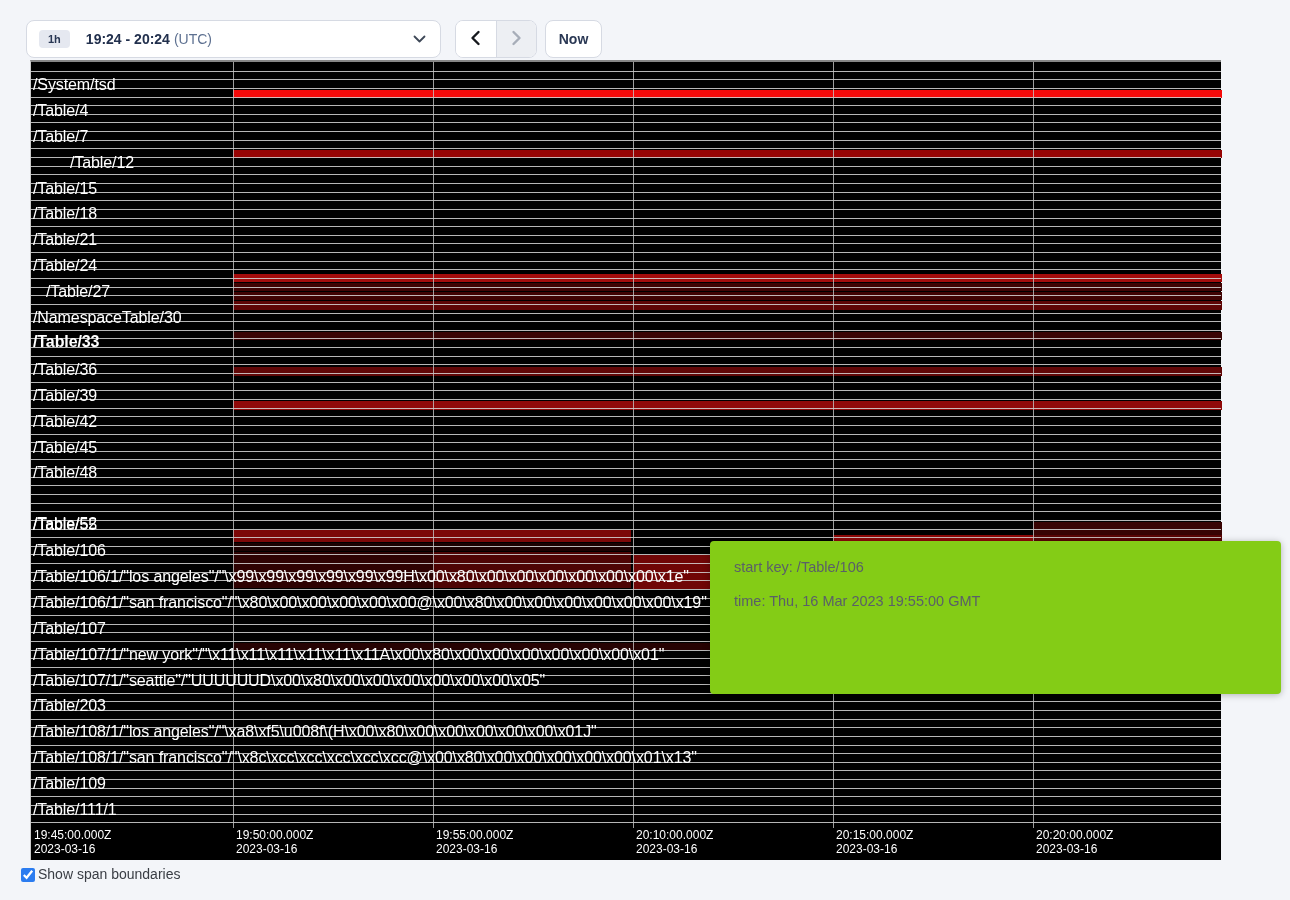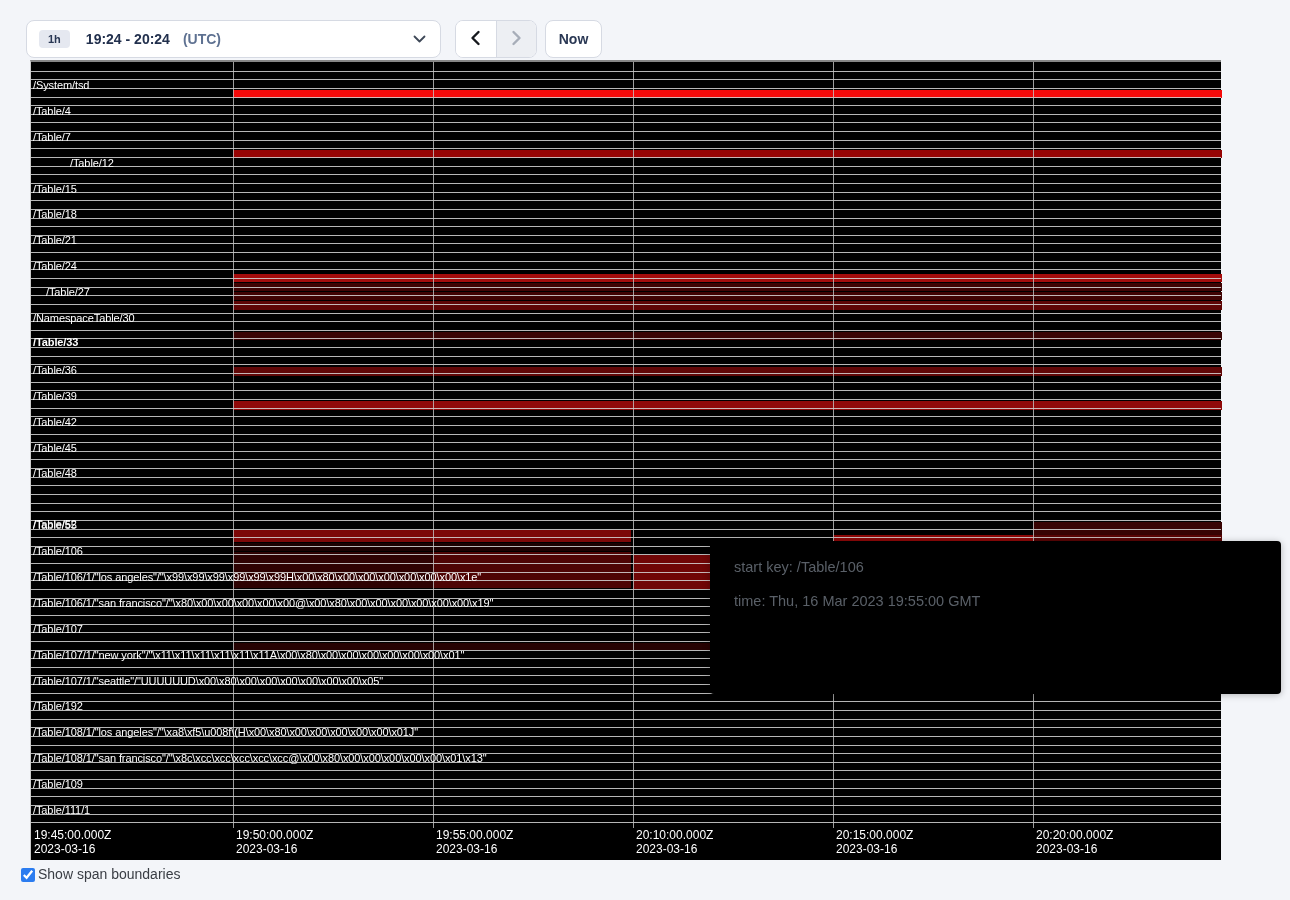--- a/index.html
+++ b/index.html
@@ -14,21 +14,21 @@
   .range-selector {
     position:absolute; left:26px; top:20px; width:415px; height:38px;
     background:#fff; border:1px solid #d6dae3; border-radius:8px;
     display:flex; align-items:center; padding:0 14px 0 12px; cursor:pointer;
   }
   .preset-badge {
     background:#e5e8f0; color:#2a3854; font-weight:700; font-size:11px;
     padding:3px 9px; border-radius:4px;
   }
   .range-text { margin-left:16px; font-size:14px; color:#22304d; font-weight:700; white-space:nowrap; }
-  .tz { color:#5e7191; font-weight:700; margin-left:13px; }
+  .tz { color:#5e7191; font-weight:400; margin-left:4px; }
   .chev-down { margin-left:auto; display:flex; align-items:center; }
   .nav-group {
     position:absolute; left:455px; top:20px; width:82px; height:38px;
     border:1px solid #d6dae3; border-radius:8px; background:#fff;
     display:flex; overflow:hidden;
   }
   .nav-btn { flex:1; display:flex; align-items:center; justify-content:center;
     border:none; background:#fff; cursor:pointer; padding:0; }
   .nav-btn.next { background:#edeff3; border-left:1px solid #d6dae3; cursor:default; }
   .now-btn {
@@ -47,29 +47,29 @@
   .hlines {
     position:absolute; left:0; top:1px; width:100%; height:761px;
     background:repeating-linear-gradient(to bottom,
       transparent 0px, transparent 7.64px,
       rgba(214,214,214,.85) 7.64px, rgba(214,214,214,.85) 8.64px);
     pointer-events:none;
   }
   .vline { position:absolute; top:0; width:1px; height:766px;
     background:rgba(195,195,195,.8); pointer-events:none; }
   .row-label {
-    position:absolute; left:2px; color:#fff; font-size:11px; line-height:12px;
+    position:absolute; left:2px; color:#fff; font-size:16px; line-height:12px;
     white-space:nowrap; pointer-events:none; letter-spacing:-0.1px;
   }
   .x-tick { position:absolute; top:766px; color:#fff; font-size:12px;
     line-height:14px; white-space:nowrap; pointer-events:none; }
   
   .tooltip {
     position:absolute; left:710px; top:541px; width:571px; height:153px;
-    background:#000000; border-radius:4px; box-shadow:0 1px 7px rgba(0,0,0,.28);
+    background:#84cc16; border-radius:4px; box-shadow:0 1px 7px rgba(0,0,0,.28);
     padding:9px 24px; color:#5a6068; font-size:14.5px;
   }
   .tooltip div { line-height:34px; white-space:nowrap; }
   
   .span-toggle {
     position:absolute; left:21px; top:866px; display:flex; align-items:flex-end;
     font-size:14px; color:#393d44; cursor:pointer;
   }
   .span-toggle input { width:14px; height:14px; accent-color:#2b7cf0; margin:0 3px 0 0; cursor:pointer; }
 </style>
@@ -154,21 +154,21 @@
       <div class="row-label" style="top: 379.502px;">/Table/45</div>
       <div class="row-label" style="top: 405.395px;">/Table/48</div>
       <div class="row-label" style="top: 456px;">/Table/52</div>
       <div class="row-label" style="top: 457.181px;">/Table/55</div>
       <div class="row-label" style="top: 483.074px;">/Table/106</div>
       <div class="row-label" style="top: 508.967px;">/Table/106/1/"los angeles"/"\x99\x99\x99\x99\x99\x99H\x00\x80\x00\x00\x00\x00\x00\x00\x1e"</div>
       <div class="row-label" style="top: 534.86px;">/Table/106/1/"san francisco"/"\x80\x00\x00\x00\x00\x00@\x00\x80\x00\x00\x00\x00\x00\x00\x19"</div>
       <div class="row-label" style="top: 560.753px;">/Table/107</div>
       <div class="row-label" style="top: 586.646px;">/Table/107/1/"new york"/"\x11\x11\x11\x11\x11\x11A\x00\x80\x00\x00\x00\x00\x00\x00\x01"</div>
       <div class="row-label" style="top: 612.539px;">/Table/107/1/"seattle"/"UUUUUUD\x00\x80\x00\x00\x00\x00\x00\x00\x05"</div>
-      <div class="row-label" style="top: 638.432px;">/Table/192</div>
+      <div class="row-label" style="top: 638.432px;">/Table/203</div>
       <div class="row-label" style="top: 664.325px;">/Table/108/1/"los angeles"/"\xa8\xf5\u008f\(H\x00\x80\x00\x00\x00\x00\x00\x01J"</div>
       <div class="row-label" style="top: 690.218px;">/Table/108/1/"san francisco"/"\x8c\xcc\xcc\xcc\xcc\xcc@\x00\x80\x00\x00\x00\x00\x00\x01\x13"</div>
       <div class="row-label" style="top: 716.111px;">/Table/109</div>
       <div class="row-label" style="top: 742.004px;">/Table/111/1</div>
     </div>
   <div id="x-axis">
       <div class="x-tick" style="left: 3px;">
         <div class="">19:45:00.000Z</div>
         <div class="">2023-03-16</div>
       </div>

